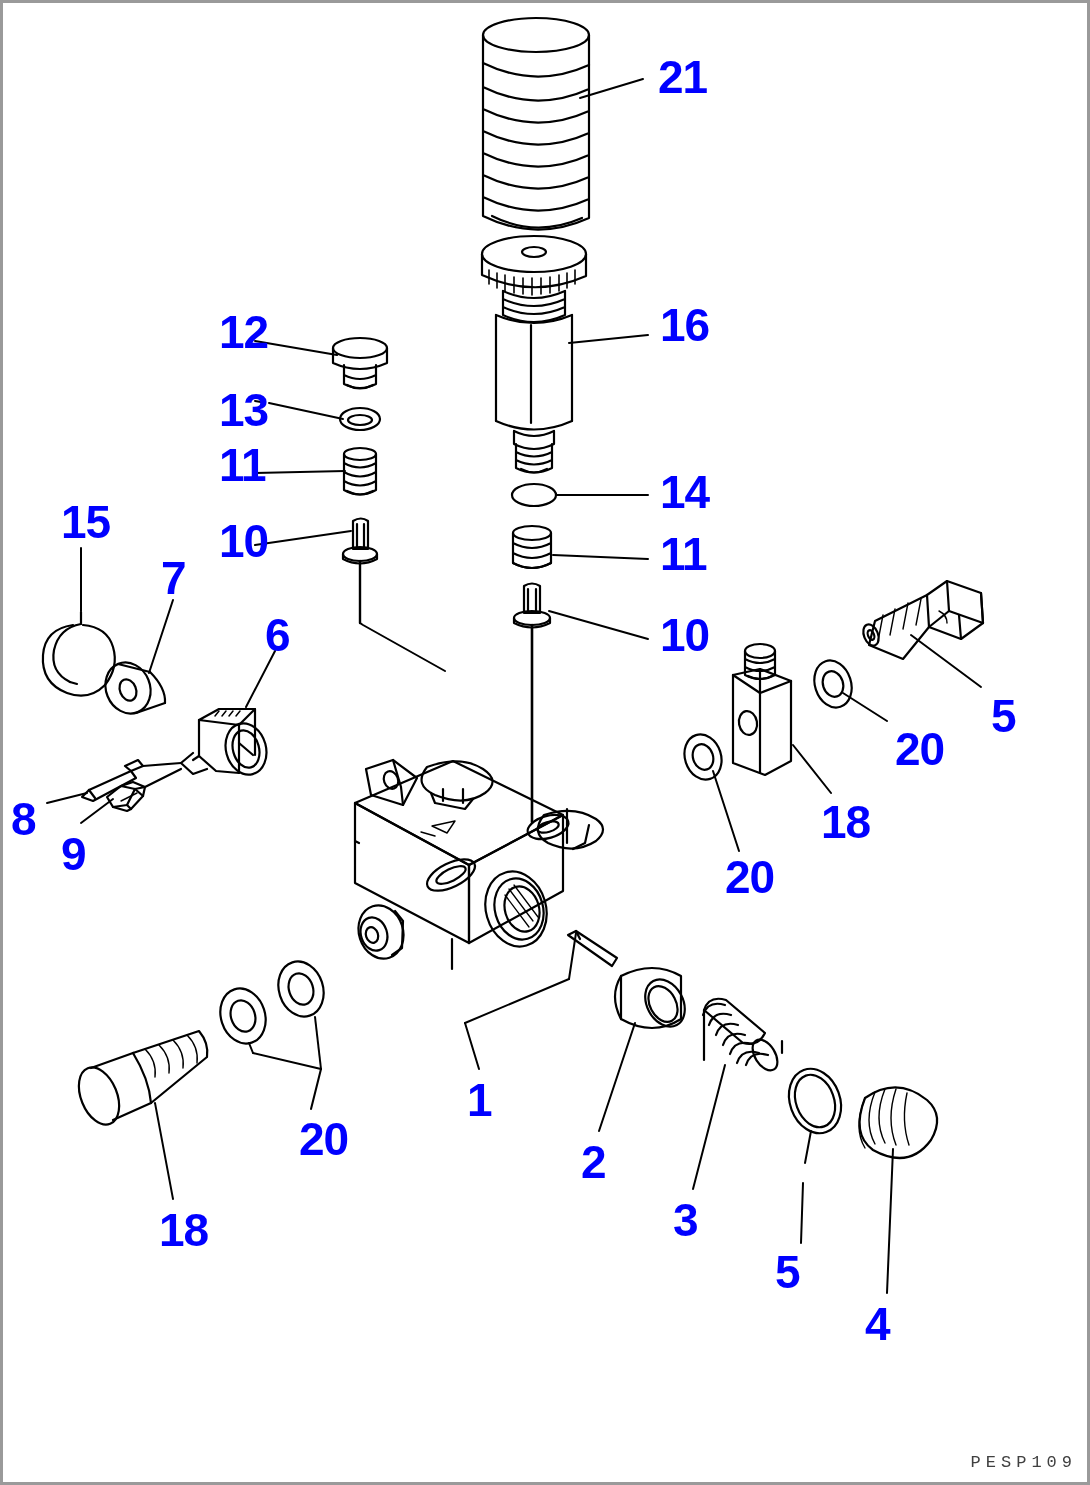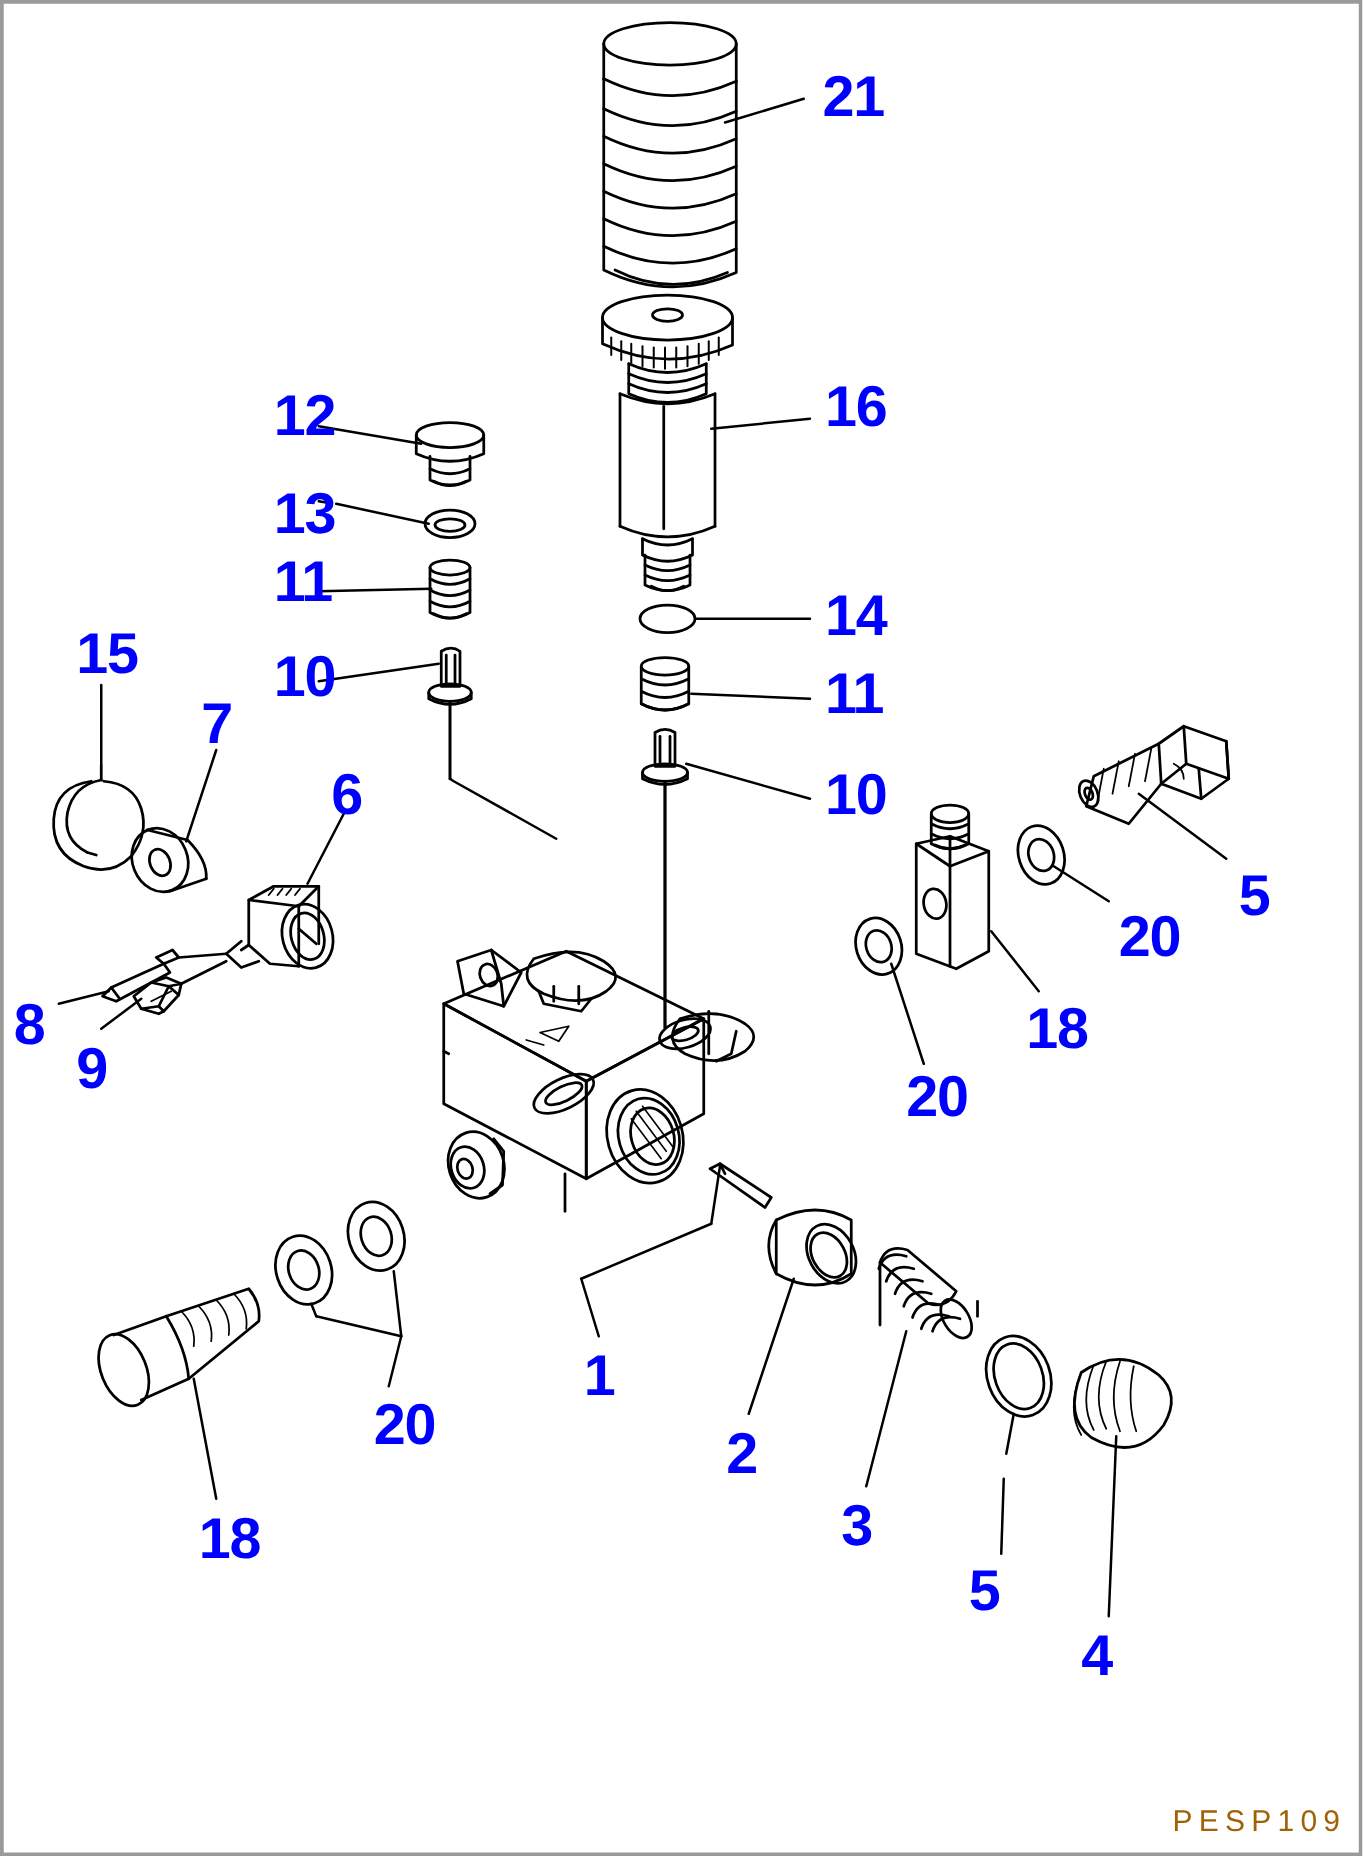--- a/index.html
+++ b/index.html
@@ -39,23 +39,23 @@
     font-size: 46px;
     line-height: 38px;
     letter-spacing: -1px;
     white-space: nowrap;
     user-select: none;
   }
   #watermark {
     position: absolute;
     right: 10px;
     bottom: 10px;
-    color: #a16207;
-    font-family: Liberation Sans, sans-serif;
-    font-size: 24px;
+    color: #404040;
+    font-family: Liberation Mono, monospace;
+    font-size: 17px;
     letter-spacing: 5px;
     white-space: nowrap;
   }
 </style>
 </head>
 <body>
 
 <div id="page">
 
   <svg id="art" viewBox="0 0 1090 1485" xmlns="http://www.w3.org/2000/svg">

